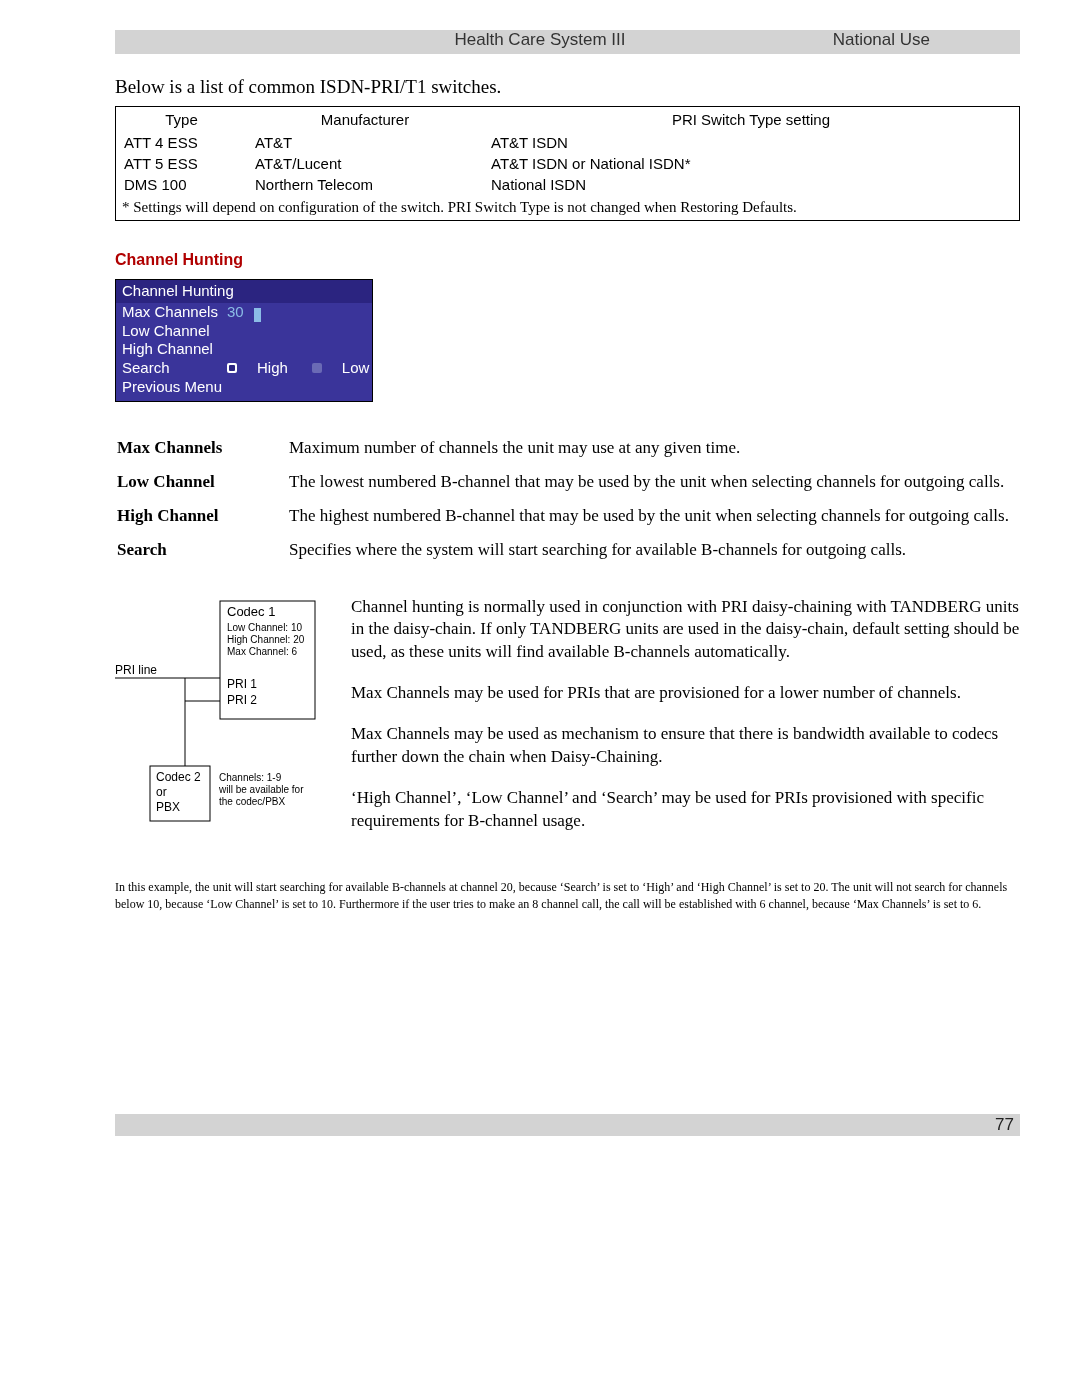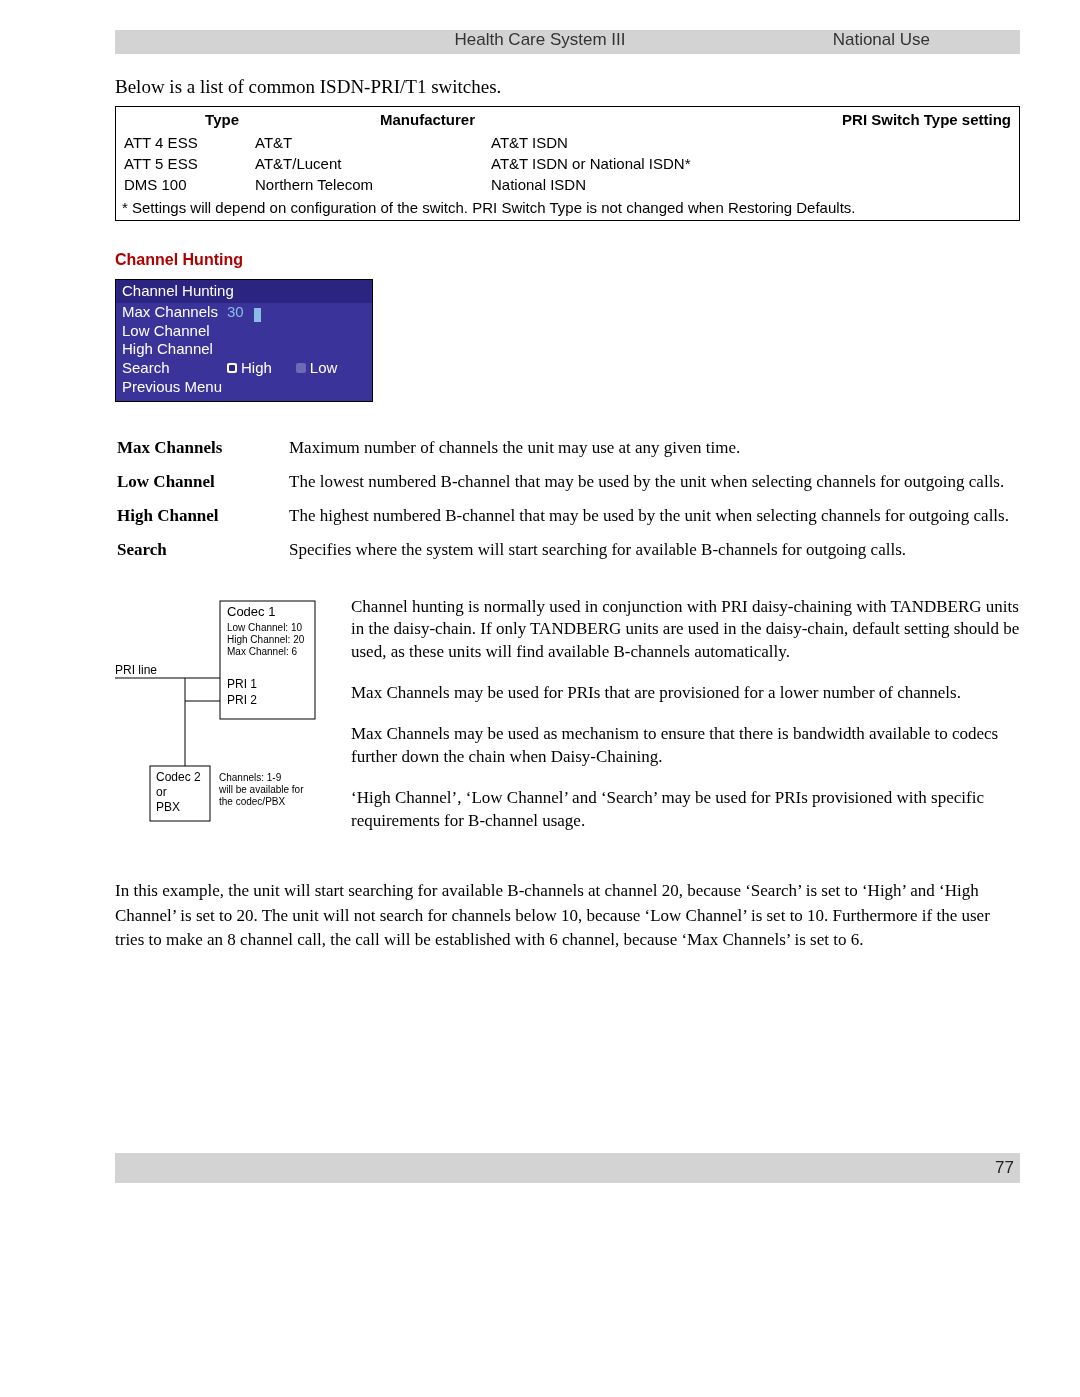--- a/index.html
+++ b/index.html
@@ -41,29 +41,29 @@
     margin: 6px 0 8px 0;
   }
   table.switch-table {
     border: 1px solid #000;
     border-collapse: collapse;
     width: 100%;
     font-family: Arial, Helvetica, sans-serif;
     font-size: 15px;
   }
   table.switch-table th {
-    text-align: right;
-    font-weight: bold;
+    text-align: center;
+    font-weight: normal;
     padding: 4px 8px;
   }
   table.switch-table td {
     padding: 2px 8px;
   }
   table.switch-table .footnote-row td {
-    font-family: Liberation Sans, sans-serif;
+    font-family: Liberation Serif, serif;
     font-size: 15px;
     padding: 4px 6px;
   }
   .col-type { width: 115px; }
   .col-mfr { width: 220px; }
 
   .section-heading {
     font-family: Arial, Helvetica, sans-serif;
     font-weight: bold;
     color: #b00000;
@@ -89,21 +89,21 @@
   .osd-row {
     display: flex;
     padding: 0 6px;
     align-items: center;
   }
   .osd-label { flex: 0 0 105px; }
   .osd-val { color: #8bbce6; display:flex; align-items:flex-end; gap:10px;}
   .cursor-block {
     display:inline-block; width:7px; height:14px; background:#8bbce6;
   }
-  .osd-opt { display:flex; align-items:center; gap:4px; margin-right:24px; color:#fff;}
+  .osd-opt { display:flex; align-items:center; gap:20px; margin-right:24px; color:#fff;}
   .radio-on { width:10px; height:10px; border-radius:2px; background:#fff; display:inline-block; position:relative;}
   .radio-on::after{content:"";position:absolute;left:2px;top:2px;width:6px;height:6px;background:#2b2480;border-radius:1px;}
   .radio-off { width:10px; height:10px; border-radius:2px; background:#6a6ab5; display:inline-block;}
 
   .def-table {
     margin-top: 28px;
     width: 100%;
     font-size: 17px;
   }
   .def-table td { vertical-align: top; padding: 6px 0; }
@@ -114,27 +114,27 @@
     margin-top: 28px;
     gap: 26px;
   }
   .diagram-svg { flex: 0 0 210px; }
   .diagram-text p {
     font-size: 17px;
     margin: 0 0 18px 0;
     line-height: 1.35;
   }
   .example-para {
-    font-size: 17px;
+    font-size: 12px;
     line-height: 1.45;
     margin-top: 28px;
   }
   .footer-bar {
     background: #d3d3d3;
-    height: 30px;
+    height: 22px;
     margin-top: 200px;
     display:flex;
     align-items:center;
   }
   .page-num {
     margin-left:auto;
     font-family: Arial, Helvetica, sans-serif;
     font-size: 17px;
     padding-right: 6px;
     color:#222;

